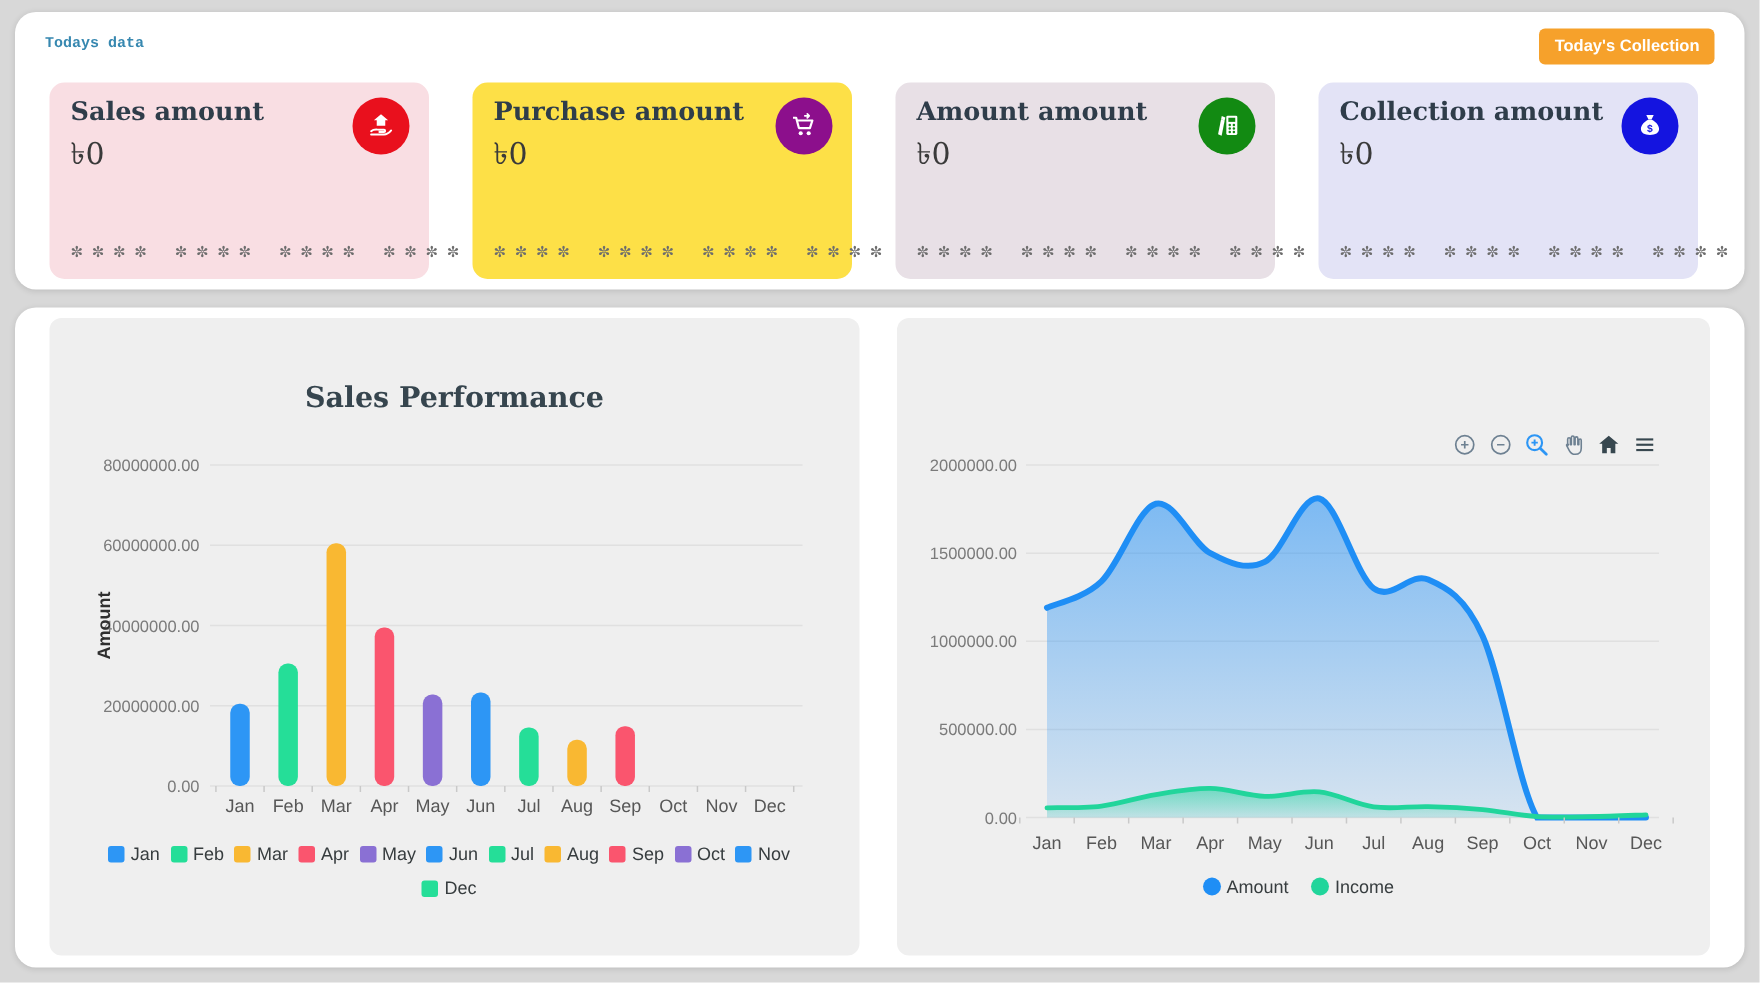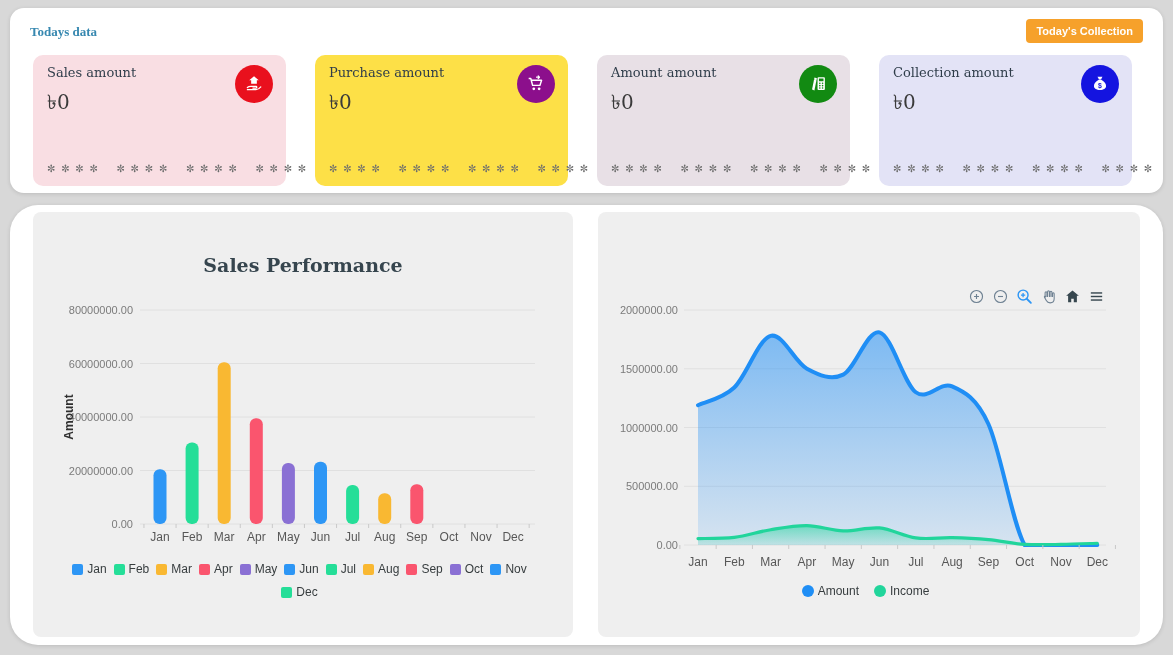--- a/index.html
+++ b/index.html
@@ -1,26 +1,26 @@
 <!DOCTYPE html>
 <html><head>
 <meta charset="utf-8">
 <style>
   html,body{margin:0;padding:0;}
   body{width:1173px;height:655px;background:#d8d8d8;font-family:"Liberation Sans",sans-serif;overflow:hidden;}
   .page{position:relative;width:1173px;height:655px;}
   .panel{position:absolute;background:#fff;border-radius:14px;box-shadow:0 1px 4px rgba(0,0,0,.13);}
   #top-panel{left:10px;top:8px;width:1153px;height:185px;}
-  #bottom-panel{left:10px;top:205px;width:1153px;height:440px;border-radius:28px;}
-  .section-title{position:absolute;left:20px;top:16px;font-family:Liberation Serif, serif;font-weight:bold;font-size:13px;color:#3788b0;}
+  #bottom-panel{left:10px;top:205px;width:1153px;height:440px;}
+  .section-title{position:absolute;left:20px;top:16px;font-family:Liberation Mono, monospace;font-weight:bold;font-size:10px;color:#3788b0;}
   .installment-btn{position:absolute;right:20px;top:11px;background:#f6a12b;color:#fff;border:none;border-radius:4px;
     padding:6px 10px;font-size:11px;font-weight:bold;font-family:"Liberation Sans",sans-serif;cursor:pointer;white-space:nowrap;}
   .cards-row{position:absolute;left:23px;top:47px;width:1107px;display:flex;gap:29px;}
   .stat-card{position:relative;width:253px;height:131px;border-radius:10px;}
-  .stat-card .card-title{position:absolute;left:14px;top:10px;font-family:"DejaVu Serif",serif;font-weight:normal;font-size:13px;color:#2f3d4a;}
+  .stat-card .card-title{position:absolute;left:14px;top:10px;font-family:"DejaVu Serif",serif;font-weight:bold;font-size:17px;color:#2f3d4a;}
   .stat-card .card-value{position:absolute;left:14px;top:32px;font-family:"DejaVu Serif",serif;font-size:20px;color:#3a3a3a;}
   .stat-card .card-icon{position:absolute;right:13px;top:10px;width:38px;height:38px;border-radius:50%;
     display:flex;align-items:center;justify-content:center;}
   .stat-card .card-icon svg{width:22px;height:22px;}
   .stat-card .card-masked{position:absolute;left:14px;bottom:12px;font-size:10px;color:#6d6d6d;letter-spacing:1.5px;white-space:pre;}
   .chart-card{position:absolute;top:7px;height:425px;background:#efefef;border-radius:8px;}
   #sales-card{left:23px;width:540px;}
   #ei-card{left:588px;width:542px;}
   .chart-title{margin:0;position:absolute;top:42px;width:100%;text-align:center;font-family:"DejaVu Serif",serif;
     font-weight:bold;font-size:19px;color:#36454e;}

